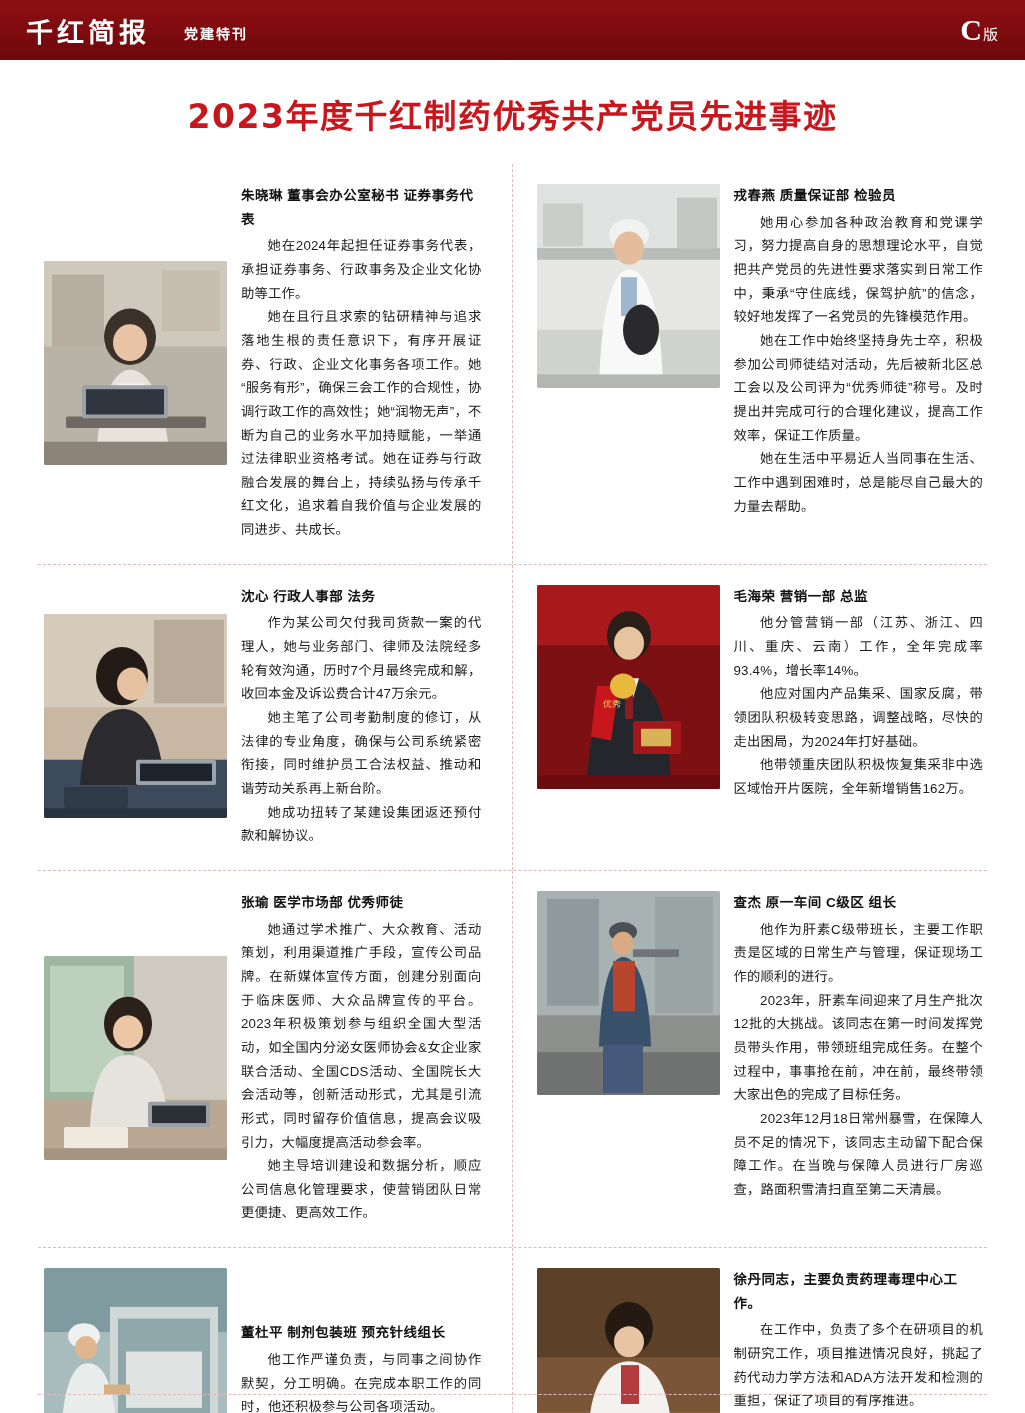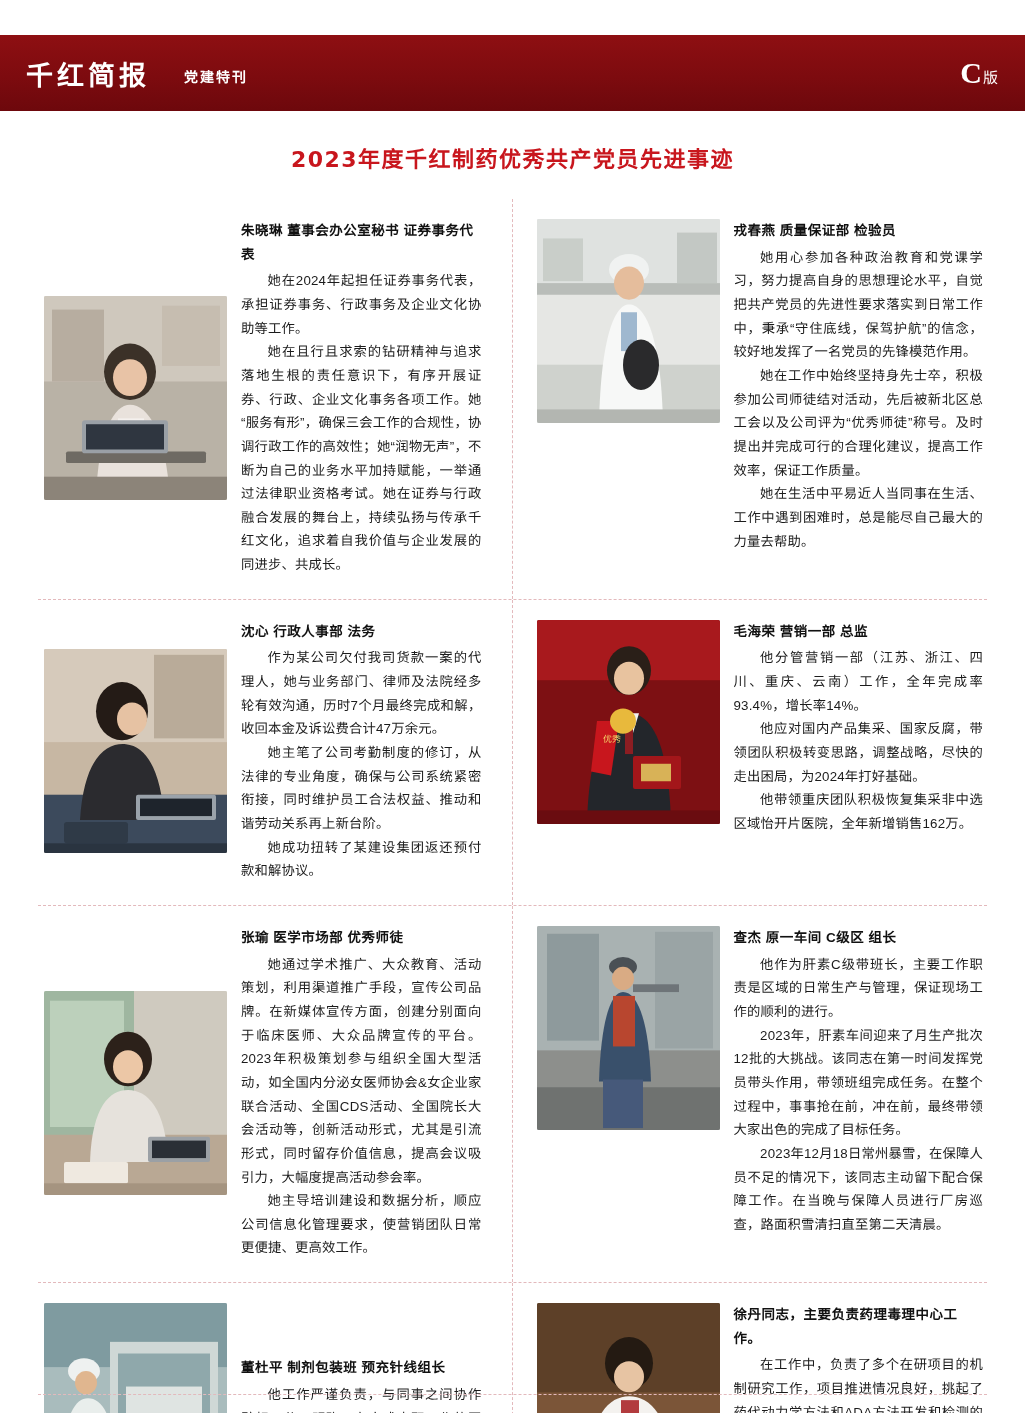--- a/index.html
+++ b/index.html
@@ -12,27 +12,26 @@
     height: 1413px;
     font-family: "Liberation Sans", sans-serif;
     color: #1a1a1a;
     position: relative;
     overflow: hidden;
   }
 
   
   .masthead {
     position: relative;
-    height: 76px;
+    height: 60px;
     background: linear-gradient(180deg, #8e0f12 0%, #7d0b0f 55%, #6d080c 100%);
     display: flex;
     align-items: center;
     padding: 0 26px;
     box-sizing: border-box;
-    margin-top: 35px;
   }
   .masthead-title {
     color: #ffffff;
     font-size: 27px;
     font-weight: bold;
     letter-spacing: 4px;
     font-family: "DejaVu Sans", "Liberation Sans", sans-serif;
   }
   .masthead-sub {
     color: #ffffff;
@@ -61,21 +60,21 @@
 
   .page-body {
     padding: 0 38px;
     box-sizing: border-box;
   }
 
   
   .headline {
     text-align: center;
     color: #c8161d;
-    font-size: 22px;
+    font-size: 33px;
     font-weight: bold;
     letter-spacing: 1.5px;
     margin: 30px 0 26px 0;
     font-family: "DejaVu Sans", "Liberation Sans", sans-serif;
   }
 
   
   .grid {
     display: grid;
     grid-template-columns: 1fr 1fr;

